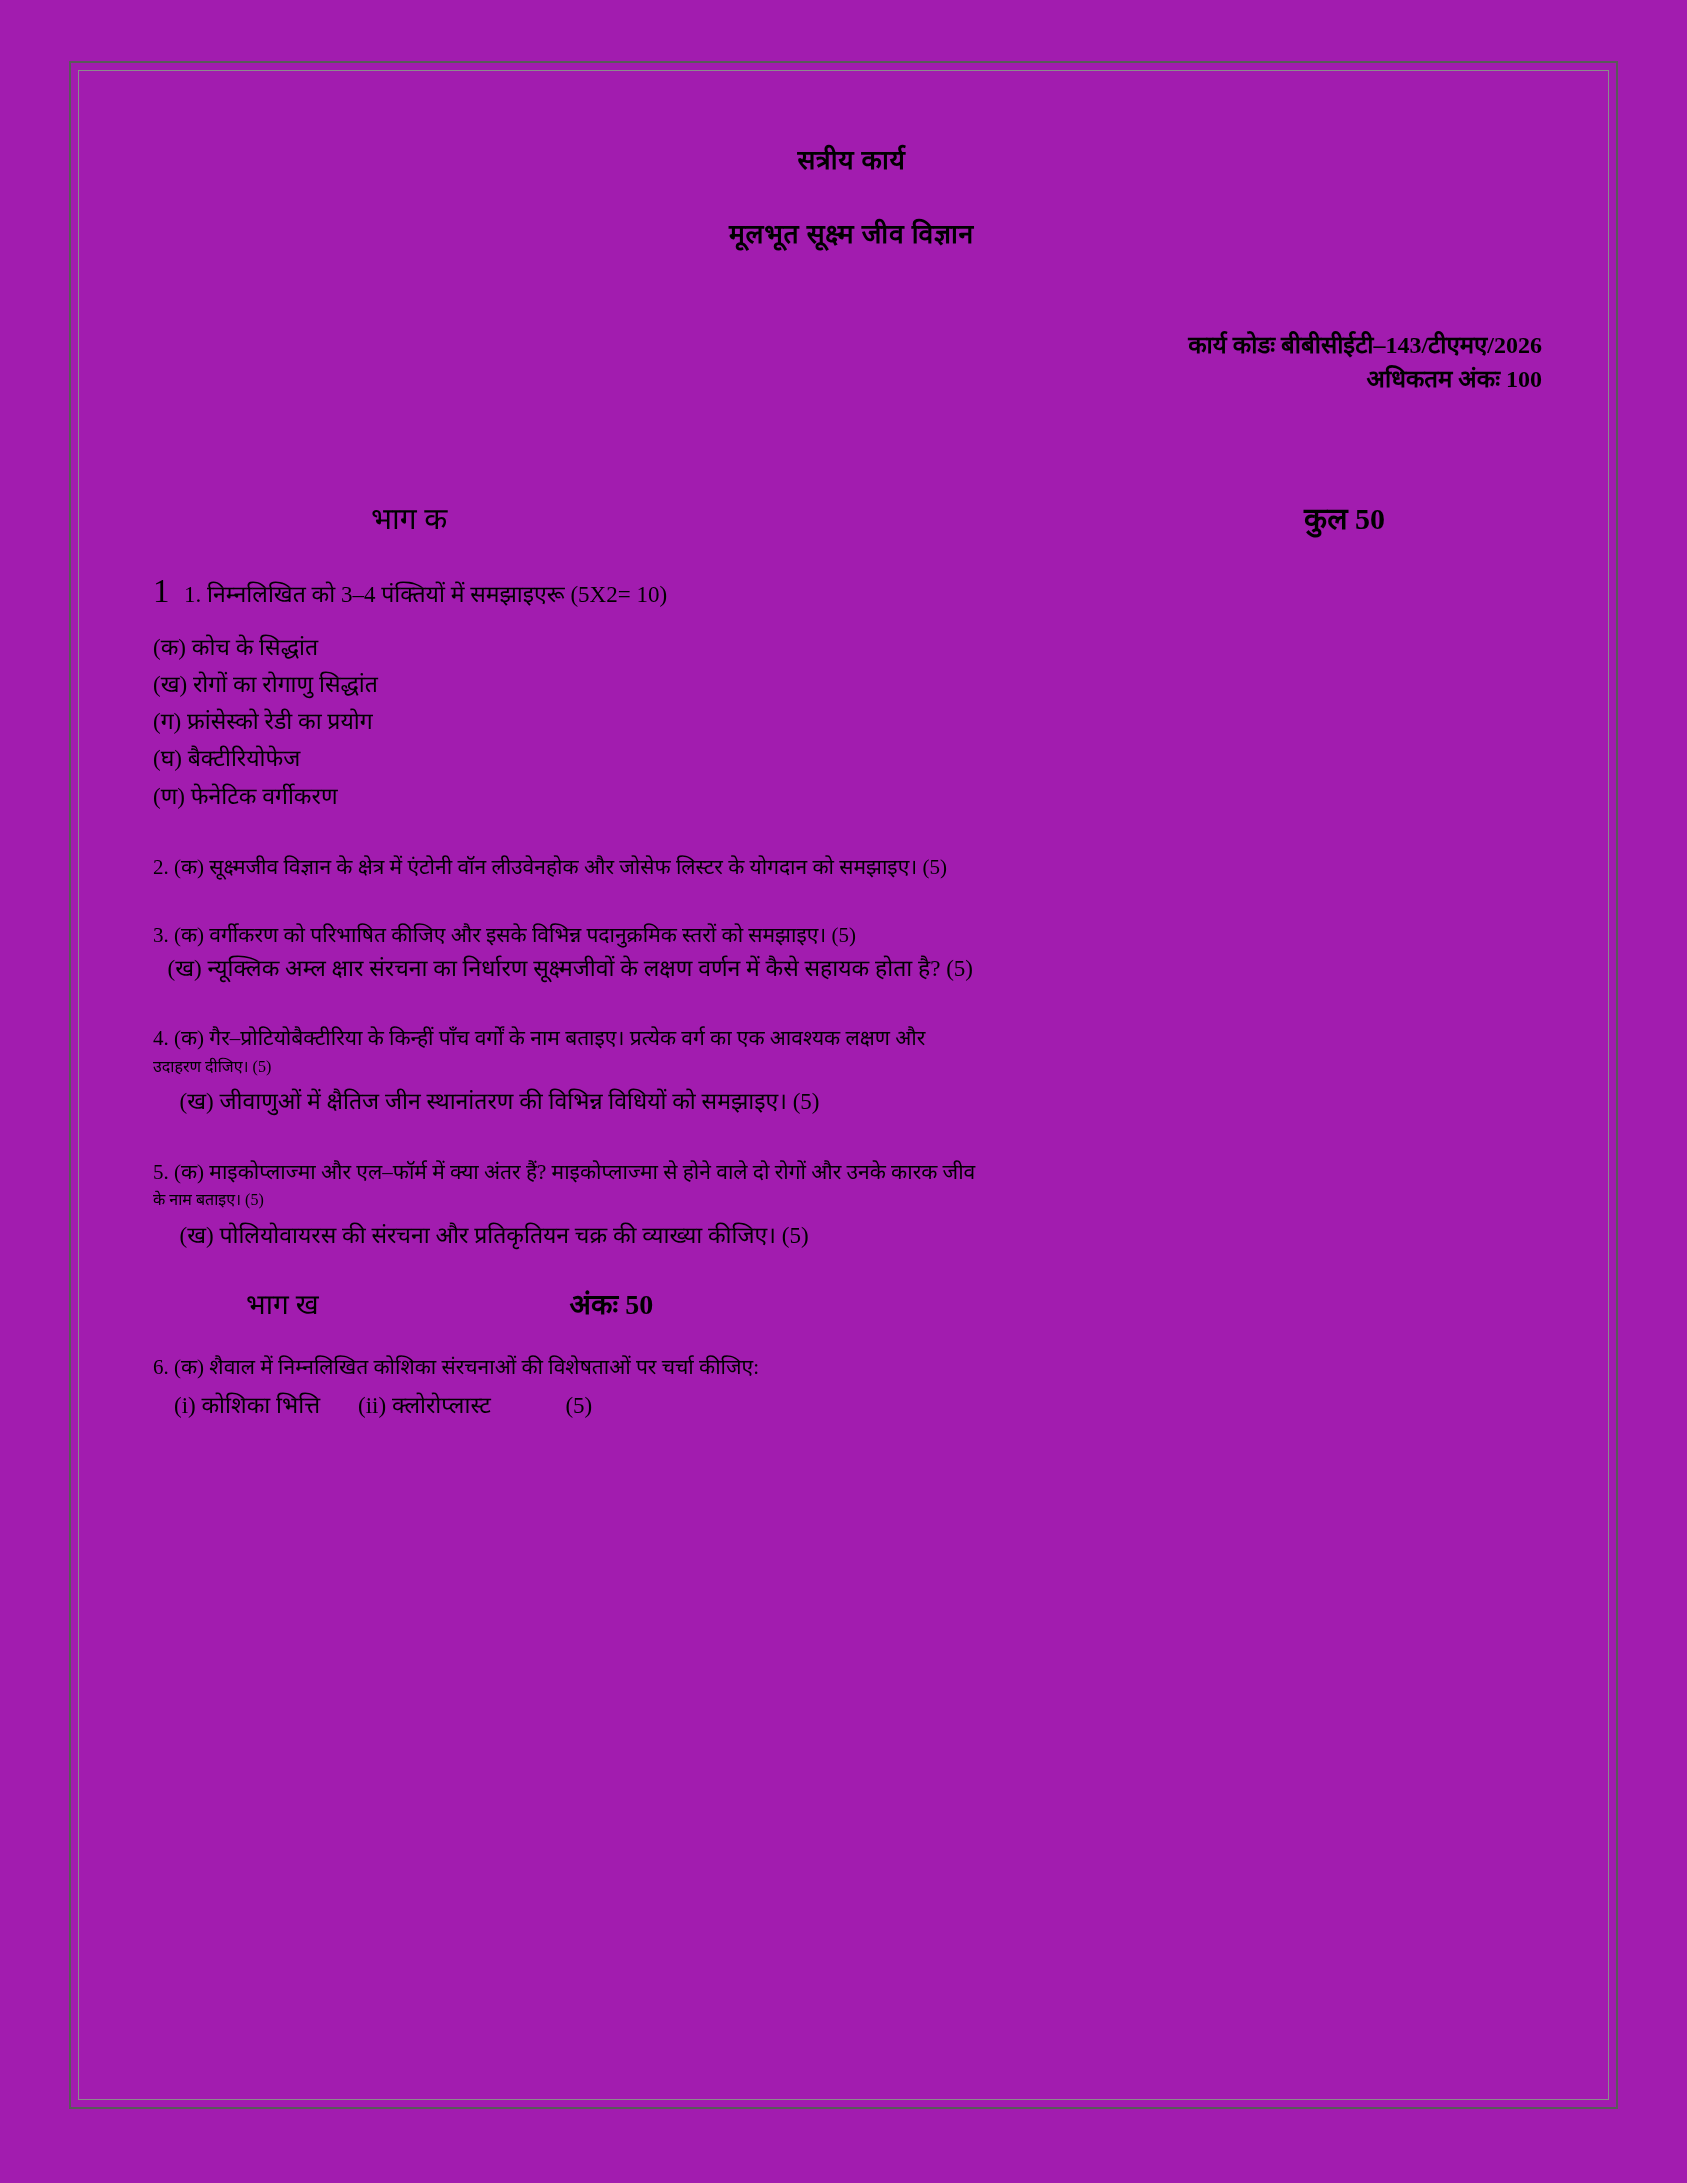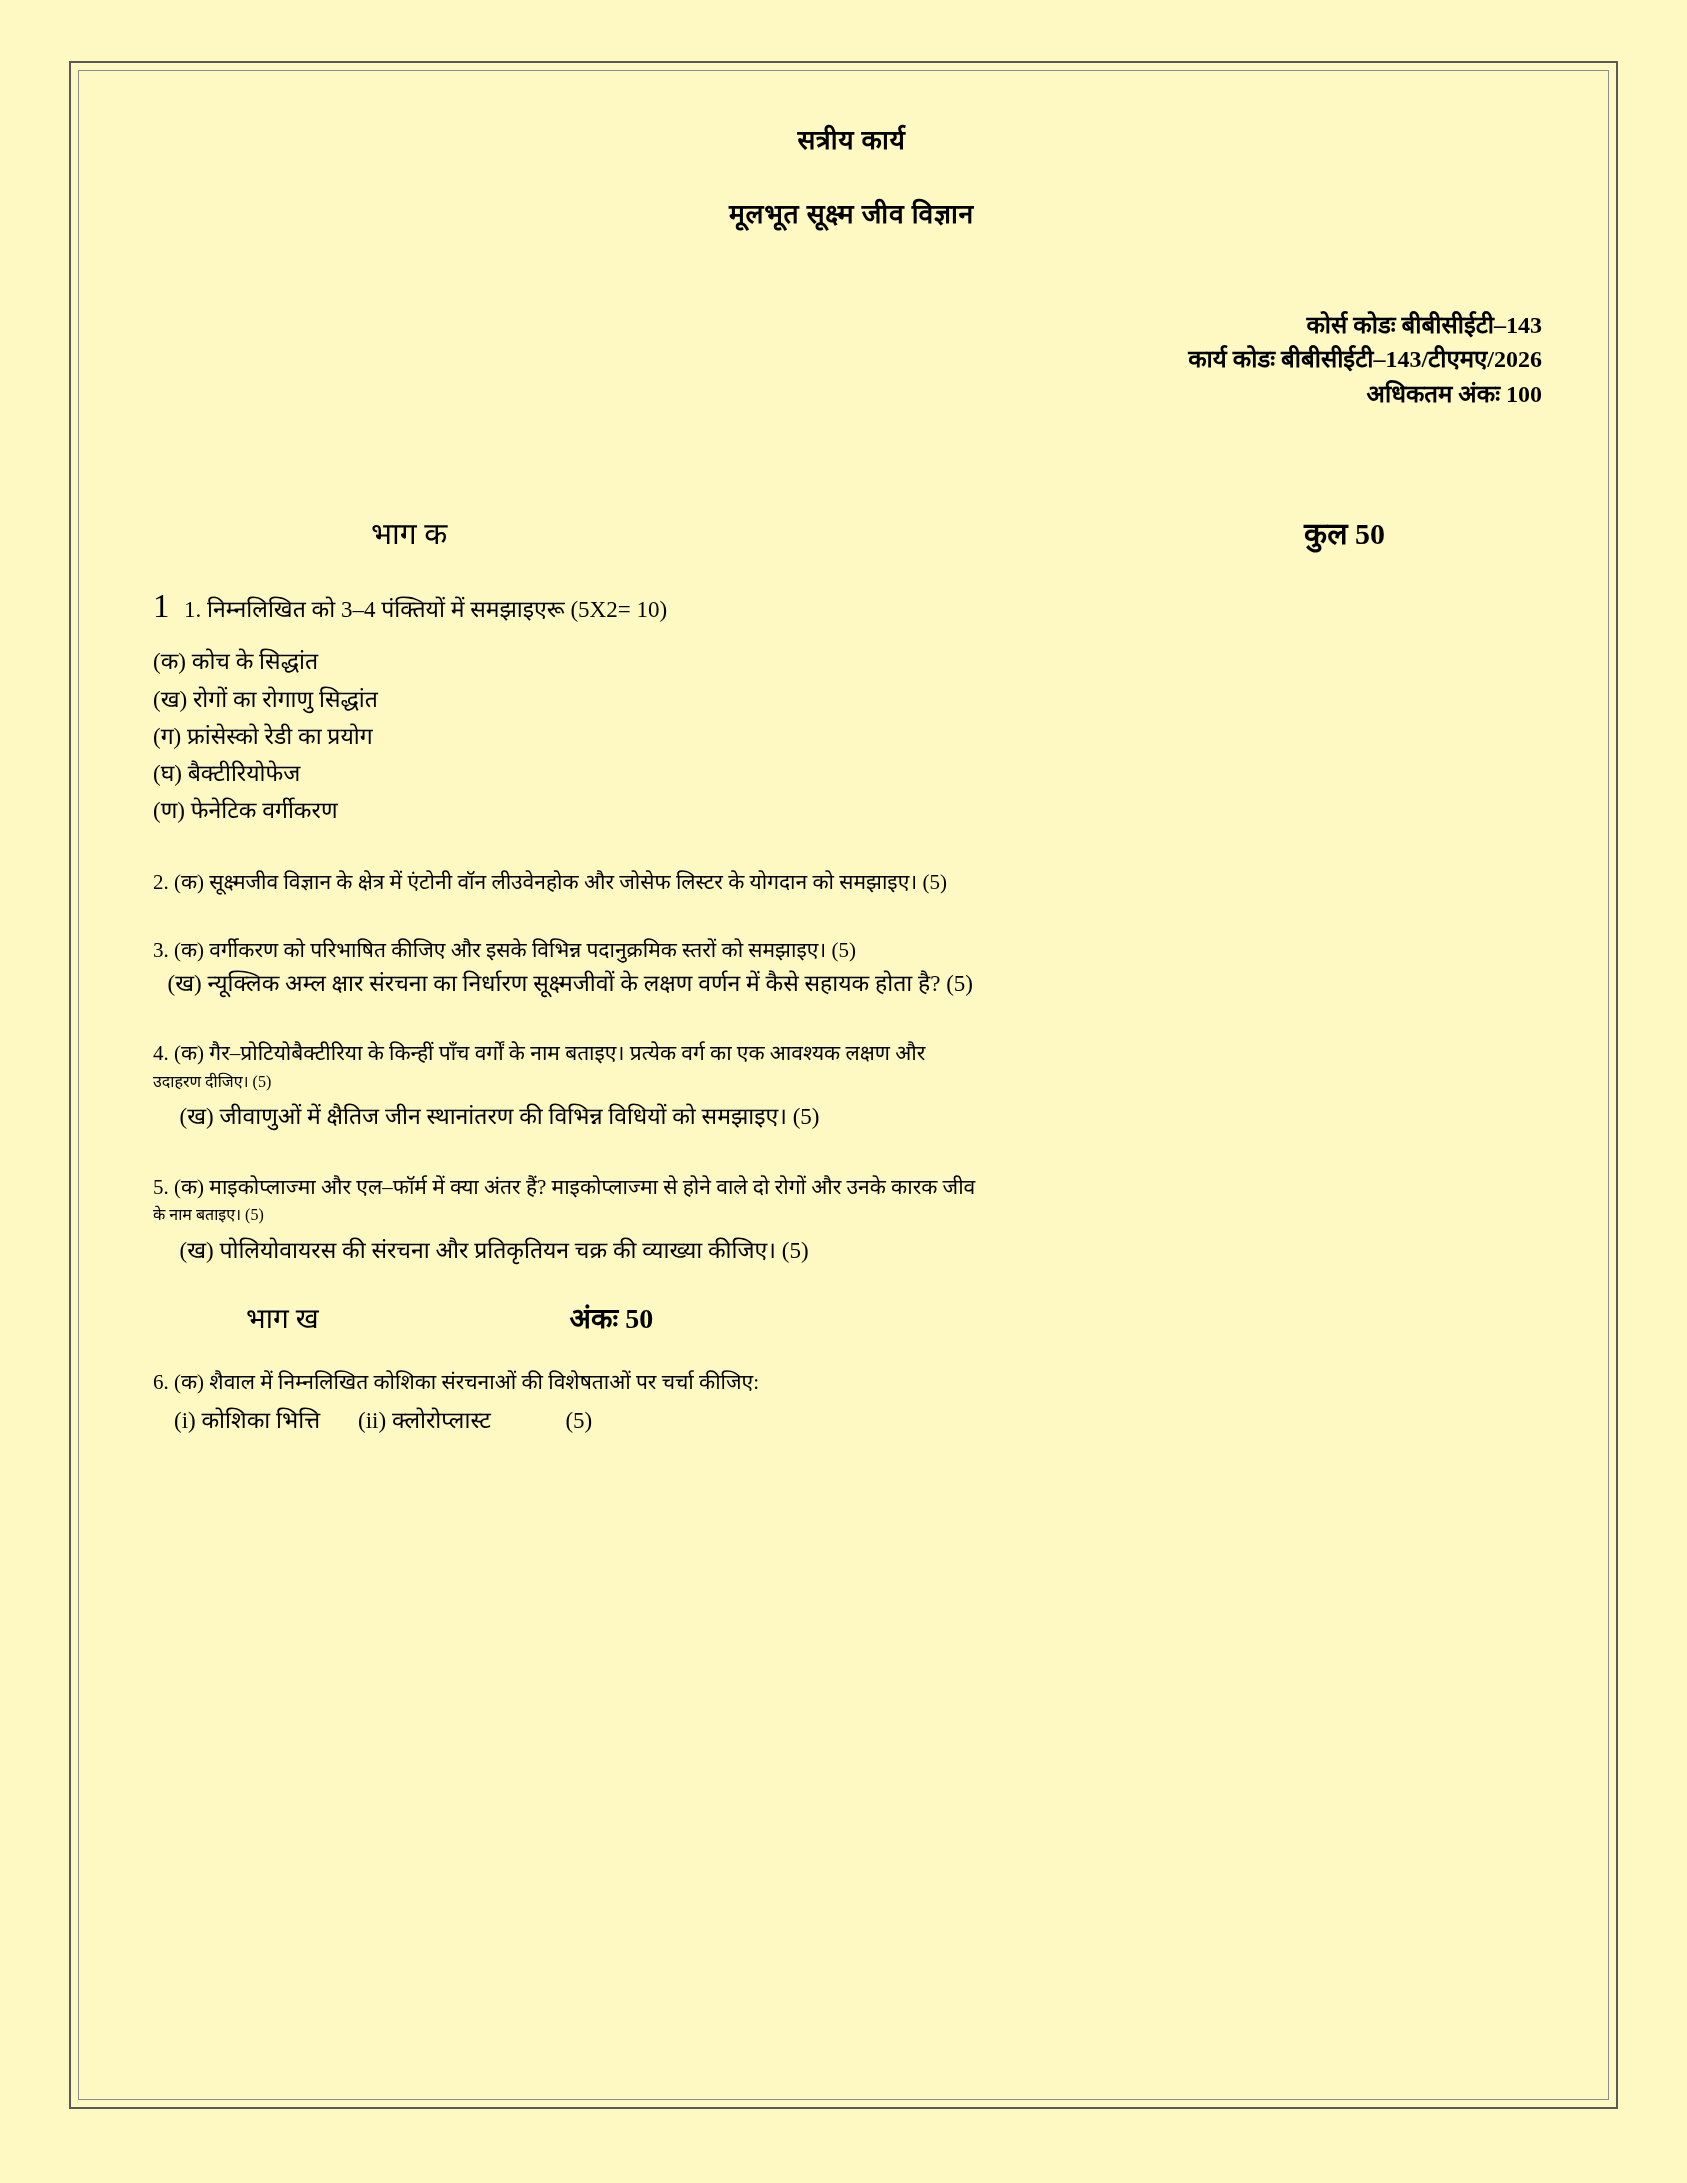--- a/index.html
+++ b/index.html
@@ -9,23 +9,23 @@
     background: #ffffff;
   }
   body {
     font-family: "Liberation Serif", "DejaVu Serif", serif;
     color: #000000;
   }
   .page {
     position: relative;
     width: 1687px;
     height: 2183px;
-    background: #fef9c3;
+    background: #a21caf;
     box-sizing: border-box;
-    padding: 68px 64px;
+    padding: 88px 64px;
   }
   
   .frame {
     position: absolute;
     left: 69px;
     top: 61px;
     right: 69px;
     bottom: 74px;
     border: 2.6px solid #5a5a5a;
     box-sizing: border-box;
@@ -169,21 +169,20 @@
   </div>
 
   <div class="content">
 
     <div class="title-block">
       <div class="doc-title">सत्रीय कार्य</div>
       <div class="doc-subtitle">मूलभूत सूक्ष्म जीव विज्ञान</div>
     </div>
 
     <div class="codes-block">
-      <div>कोर्स कोडः बीबीसीईटी–143</div>
       <div>कार्य कोडः बीबीसीईटी–143/टीएमए/2026</div>
       <div>अधिकतम अंकः 100</div>
     </div>
 
 
     <div class="section-header">
       <span class="sec-name">भाग क</span>
       <span class="sec-marks">कुल 50</span>
     </div>
 

